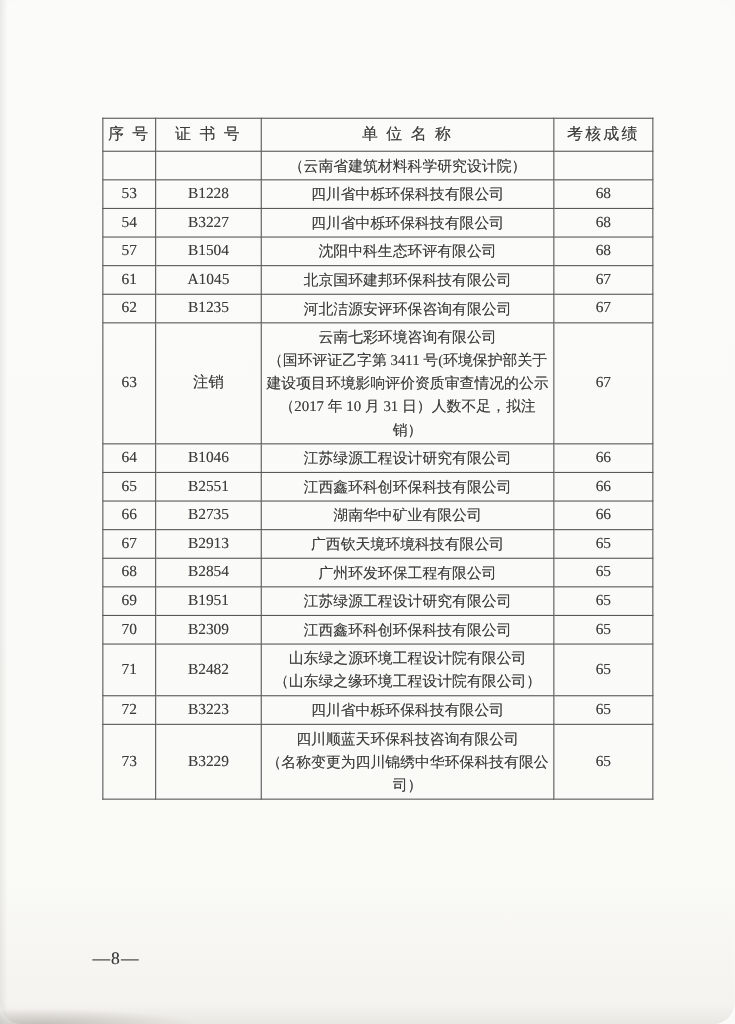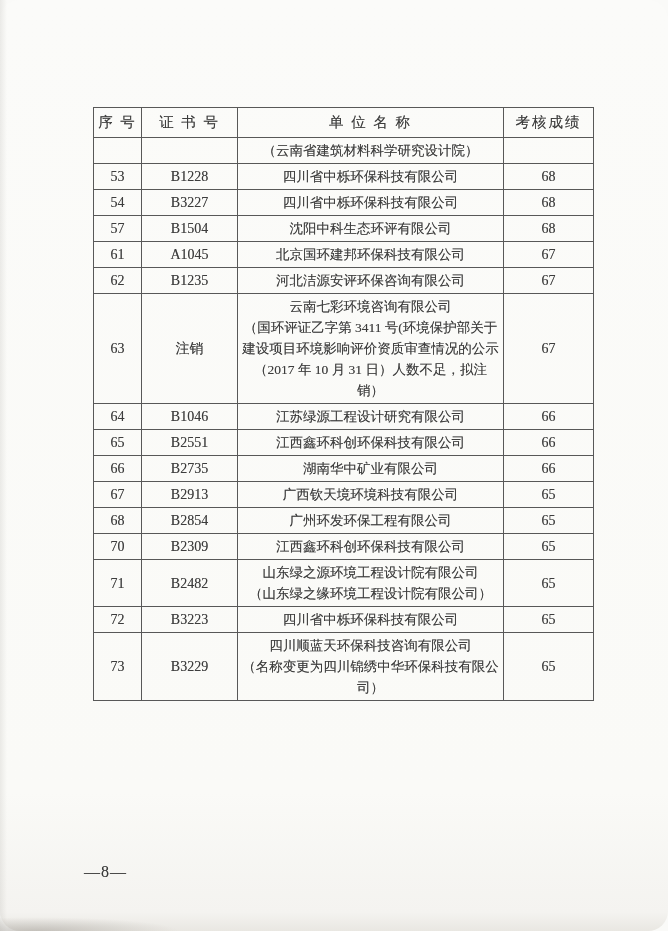--- a/index.html
+++ b/index.html
@@ -205,20 +205,28 @@
         </tr>
         <tr>
           <td class="no-cell">68</td>
           <td class="cert-cell">B2854</td>
           <td class="name-cell">
             <div class="name-line">广州环发环保工程有限公司</div>
           </td>
           <td class="score-cell">65</td>
         </tr>
         <tr>
+          <td class="no-cell">69</td>
+          <td class="cert-cell">B1951</td>
+          <td class="name-cell">
+            <div class="name-line">江苏绿源工程设计研究有限公司</div>
+          </td>
+          <td class="score-cell">65</td>
+        </tr>
+        <tr>
           <td class="no-cell">70</td>
           <td class="cert-cell">B2309</td>
           <td class="name-cell">
             <div class="name-line">江西鑫环科创环保科技有限公司</div>
           </td>
           <td class="score-cell">65</td>
         </tr>
         <tr>
           <td class="no-cell">71</td>
           <td class="cert-cell">B2482</td>

